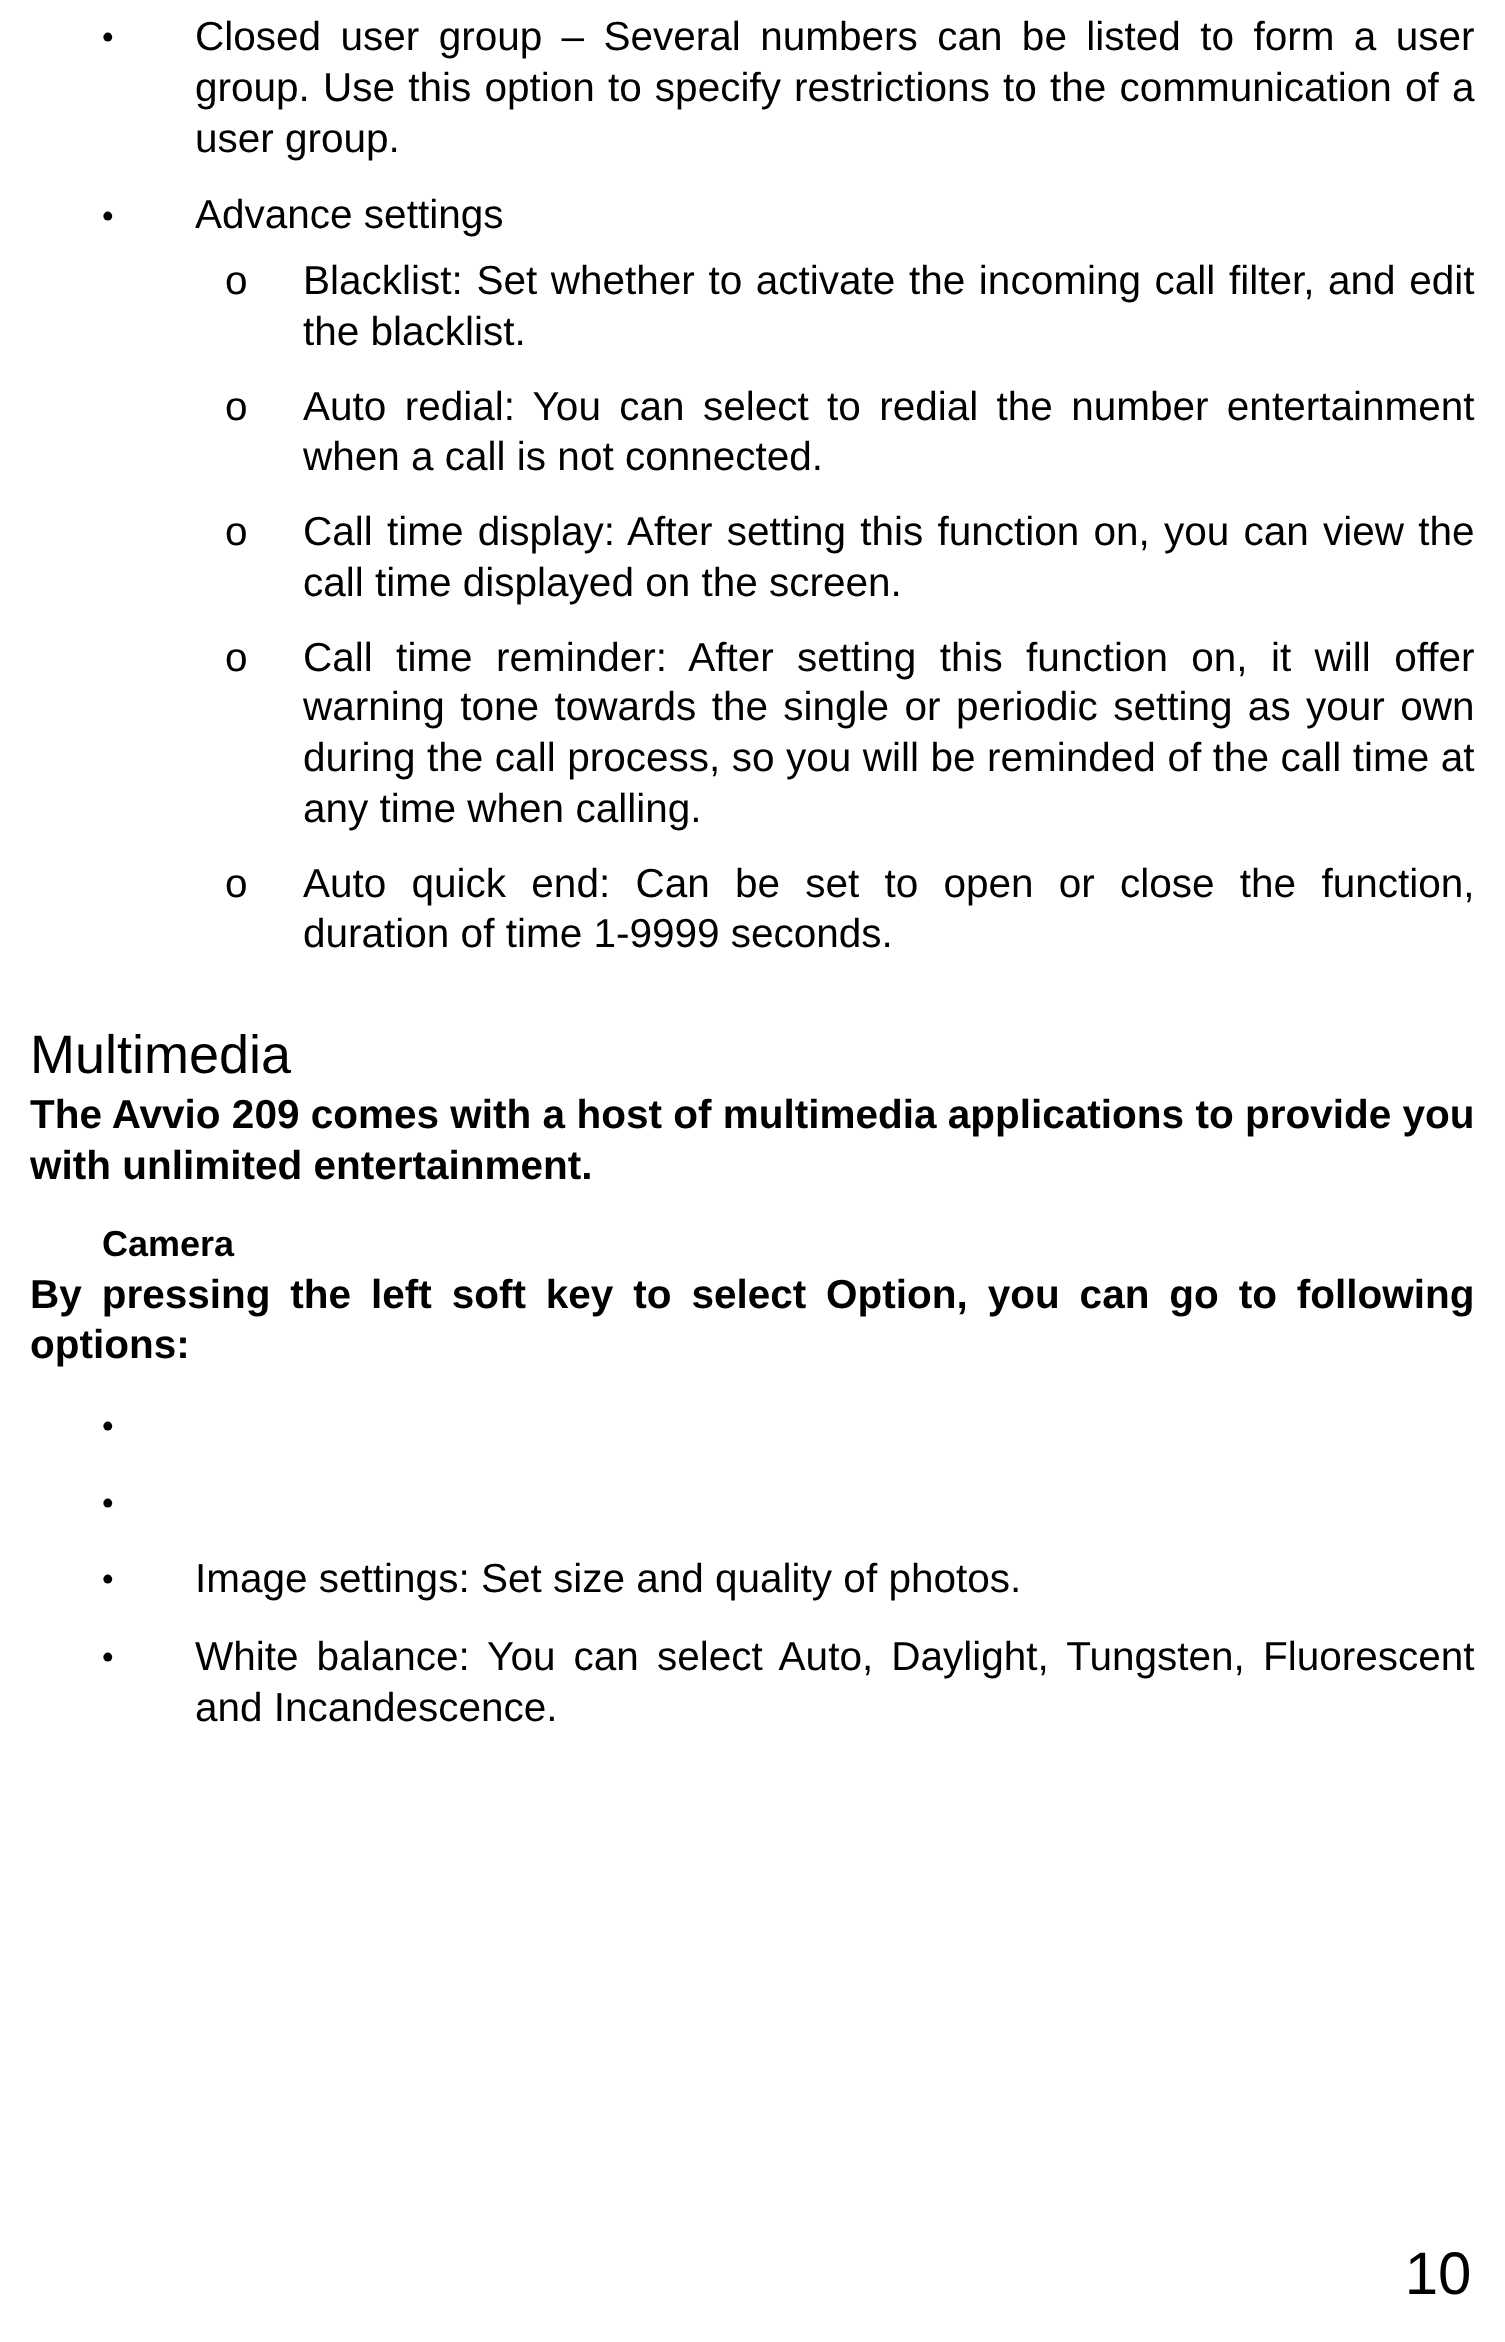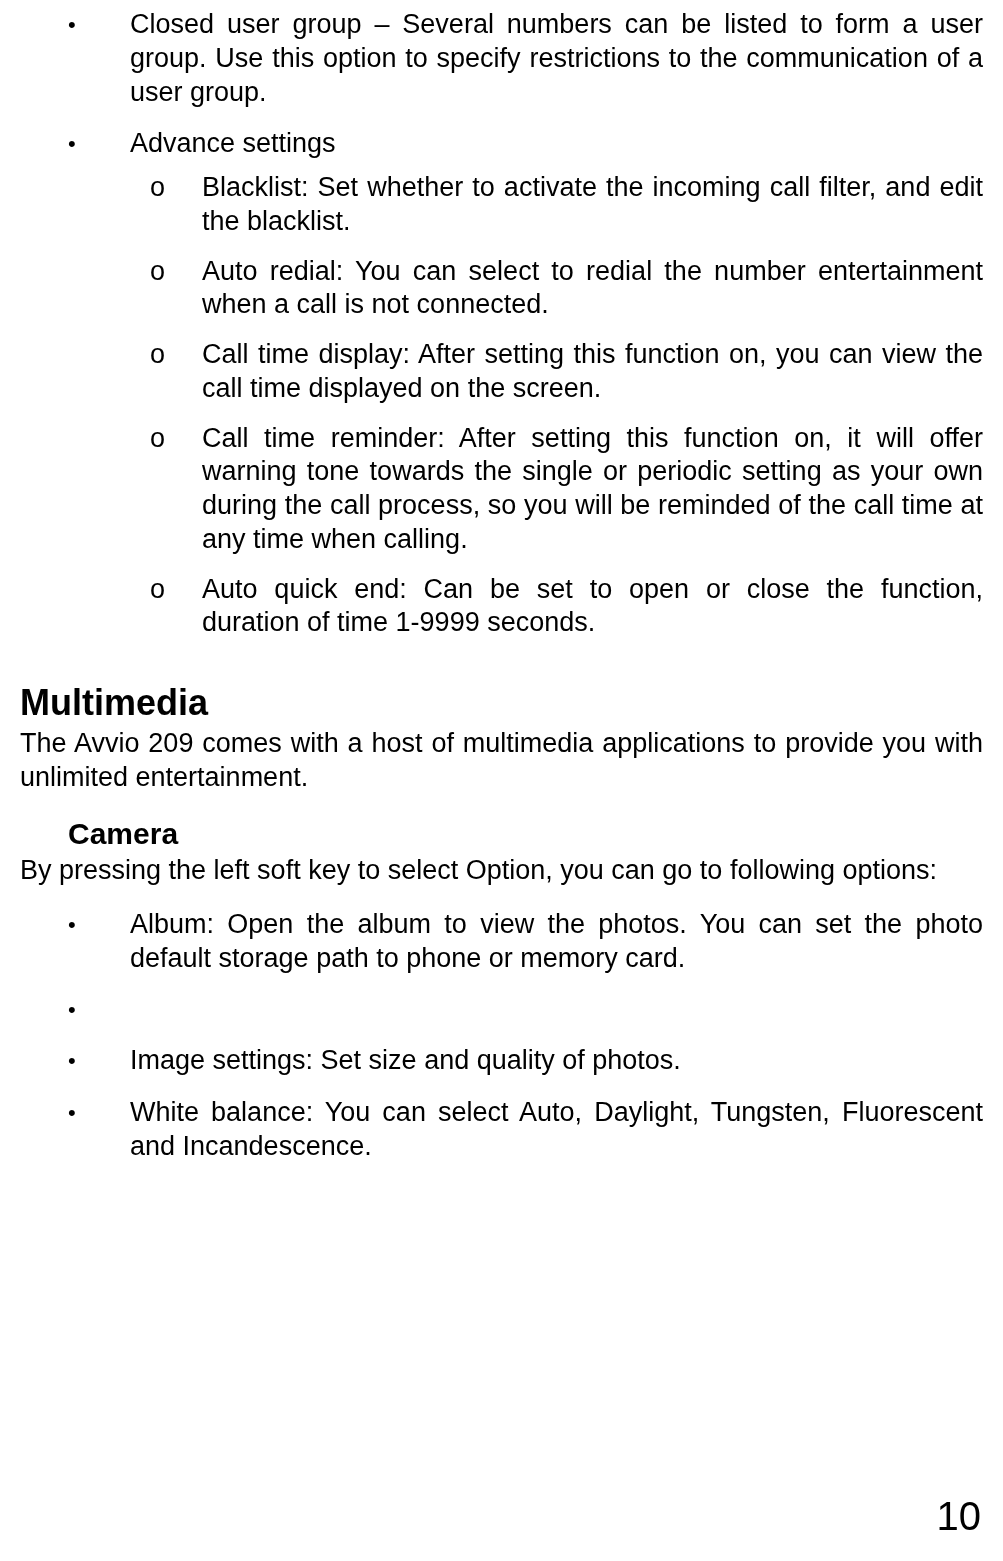--- a/index.html
+++ b/index.html
@@ -50,30 +50,31 @@
     }
     .sub-bullet-content {
       flex: 1;
       text-align: justify;
     }
     .bold {
       font-weight: normal;
     }
     .section-title {
       font-size: 36px;
-      font-weight: bold;
+      font-weight: normal;
       margin-top: 40px;
       margin-bottom: 2px;
     }
     .section-body {
       text-align: justify;
       margin-bottom: 20px;
+      font-weight: bold;
     }
     .subsection-title {
-      font-size: 30px;
+      font-size: 24px;
       font-weight: bold;
       margin-left: 48px;
       margin-top: 14px;
       margin-bottom: 2px;
     }
     .page-number {
       position: absolute;
       bottom: 20px;
       right: 22px;
       font-size: 40px;
@@ -134,23 +135,20 @@
   </div>
 
   <div class="section-title">Multimedia</div>
   <div class="section-body">The Avvio 209 comes with a host of multimedia applications to provide you with unlimited entertainment.</div>
 
   <div class="subsection-title">Camera</div>
   <div class="section-body">By pressing the left soft key to select Option, you can go to following options:</div>
 
   <div class="bullet-item">
     <div class="bullet-marker">•</div>
-    <div class="bullet-content">
-      <span class="bold">Album:</span><span> Open the album to view the photos. You can set the photo default storage path to phone or memory card.</span>
-    </div>
   </div>
 
   <div class="bullet-item">
     <div class="bullet-marker">•</div>
   </div>
 
   <div class="bullet-item">
     <div class="bullet-marker">•</div>
     <div class="bullet-content">
       <span class="bold">Image settings:</span><span> Set size and quality of photos.</span>

